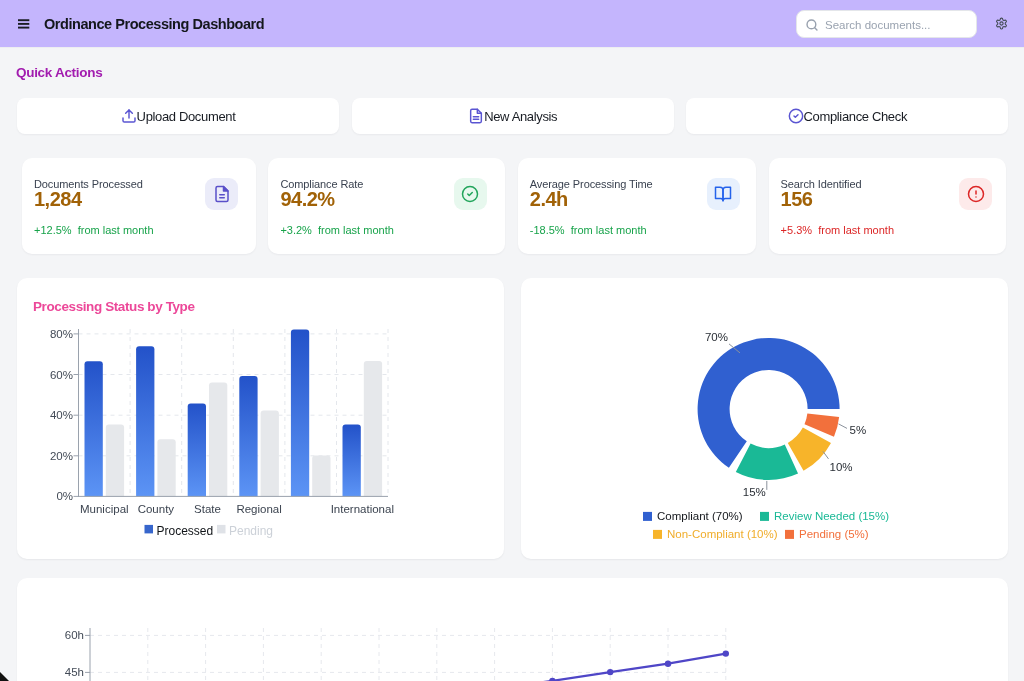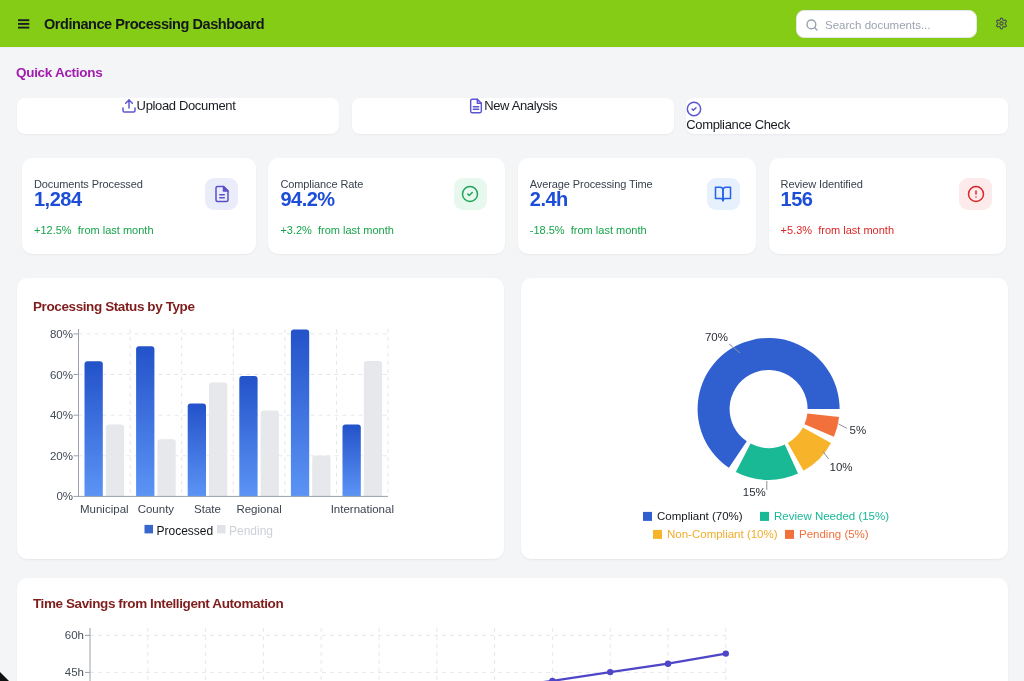--- a/index.html
+++ b/index.html
@@ -1,31 +1,31 @@
 <!DOCTYPE html>
 <html><head>
 <meta charset="utf-8">
 <style>
 * { margin:0; padding:0; box-sizing:border-box; }
 html,body { width:1024px; height:681px; overflow:hidden; }
 body { font-family:"Liberation Sans", sans-serif; background:#f4f5f7; position:relative; }
 .abs { position:absolute; }
 .card { position:absolute; background:#fff; border-radius:10px; box-shadow:0 1px 2px rgba(15,23,42,.06); }
-.header { position:absolute; left:0; top:0; width:1024px; height:48px; background:#84cc16; border-bottom:1px solid #edeef1; }
+.header { position:absolute; left:0; top:0; width:1024px; height:48px; background:#c4b5fd; border-bottom:1px solid #edeef1; }
 .title { position:absolute; left:44px; top:0; line-height:48px; font-size:14.5px; font-weight:bold; color:#14171c; letter-spacing:-0.45px; }
 .search { position:absolute; left:796px; top:10px; width:181px; height:28px; border:1px solid #e4e6ea; border-radius:8px; background:#fff; }
 .search span { position:absolute; left:28px; top:7.5px; font-size:11.5px; color:#9aa3b0; }
 .qa-label { position:absolute; left:16px; top:65px; font-size:13.5px; font-weight:bold; color:#a21caf; letter-spacing:-0.3px; }
-.qbtn { position:absolute; top:98px; height:36px; background:#fff; border-radius:8px; box-shadow:0 1px 2px rgba(15,23,42,.05); display:flex; justify-content:center; font-size:13px; font-weight:500; color:#181c23; letter-spacing:-0.35px; }
+.qbtn { position:absolute; top:98px; height:36px; background:#fff; border-radius:8px; box-shadow:0 1px 2px rgba(15,23,42,.05); display:flex; align-items:center; justify-content:center; font-size:13px; font-weight:500; color:#181c23; letter-spacing:-0.35px; }
 .stat { position:absolute; top:158px; height:96px; background:#fff; border-radius:10px; box-shadow:0 1px 2px rgba(15,23,42,.05); }
 .stat .lbl { position:absolute; left:12px; top:20px; line-height:13px; font-size:11px; letter-spacing:-0.1px; color:#3a4250; }
-.stat .val { position:absolute; left:12px; top:31px; line-height:20px; font-size:20px; font-weight:bold; color:#1d4ed8; letter-spacing:-0.5px; }
+.stat .val { position:absolute; left:12px; top:31px; line-height:20px; font-size:20px; font-weight:bold; color:#a16207; letter-spacing:-0.5px; }
 .stat .delta { position:absolute; left:12px; top:65.5px; line-height:13px; font-size:11px; }
 .ibox { position:absolute; top:20px; width:33px; height:32px; border-radius:9px; display:flex; align-items:center; justify-content:center; }
-.ctitle { position:absolute; font-size:13.5px; font-weight:bold; color:#7f1d1d; letter-spacing:-0.4px; }
+.ctitle { position:absolute; font-size:13.5px; font-weight:bold; color:#ec4899; letter-spacing:-0.4px; }
 .green { color:#17a34a; }
 .red { color:#dc2626; }
 </style>
 </head>
 <body>
 <div class="header">
   <svg class="abs" style="left:17.5px;top:19px" width="12" height="10" viewBox="0 0 12 10">
     <g stroke="#1a1d23" stroke-width="1.9">
       <line x1="0" y1="1.2" x2="11.3" y2="1.2"></line>
         <line x1="0" y1="4.9" x2="11.3" y2="4.9"></line>
@@ -58,21 +58,21 @@
 </div>
 <div class="qbtn" style="left:351.7px;width:322px;">
   <svg width="16" height="16" viewBox="0 0 24 24" fill="none" stroke="#5a55d2" stroke-width="2.2" stroke-linecap="round" stroke-linejoin="round">
       <path d="M14 2H6a2 2 0 0 0-2 2v16a2 2 0 0 0 2 2h12a2 2 0 0 0 2-2V8z"></path>
       <polyline points="14 2 14 8 20 8"></polyline>
       <line x1="16" y1="13" x2="8" y2="13"></line>
       <line x1="16" y1="17" x2="8" y2="17"></line>
     </svg>
   <span>New Analysis</span>
 </div>
-<div class="qbtn" style="left:686.3px;width:322px;flex-direction:column;">
+<div class="qbtn" style="left:686.3px;width:322px;">
   <svg width="16" height="16" viewBox="0 0 24 24" fill="none" stroke="#5a55d2" stroke-width="2.2" stroke-linecap="round" stroke-linejoin="round">
       <circle cx="12" cy="12" r="10"></circle>
       <path d="m9 12 2 2 4-4"></path>
     </svg>
   <span>Compliance Check</span>
 </div>
 
 <div class="stat" style="left:22px;width:234px;">
   <div class="lbl">Documents Processed</div>
   <div class="val">1,284</div>
@@ -102,21 +102,21 @@
   <div class="val">2.4h</div>
   <div class="delta green">-18.5%&nbsp; from last month</div>
   <div class="ibox" style="left:188.8px;background:#e7f0fd;">
     <svg width="18" height="18" viewBox="0 0 24 24" fill="none" stroke="#2563eb" stroke-width="2" stroke-linecap="round" stroke-linejoin="round">
         <path d="M2 3h6a4 4 0 0 1 4 4v14a3 3 0 0 0-3-3H2z"></path>
         <path d="M22 3h-6a4 4 0 0 0-4 4v14a3 3 0 0 1 3-3h7z"></path>
       </svg>
   </div>
 </div>
 <div class="stat" style="left:768.6px;width:237.7px;">
-  <div class="lbl">Review Identified</div>
+  <div class="lbl">Search Identified</div>
   <div class="val">156</div>
   <div class="delta red">+5.3%&nbsp; from last month</div>
   <div class="ibox" style="left:190.7px;background:#fdeaea;">
     <svg width="18" height="18" viewBox="0 0 24 24" fill="none" stroke="#dc2626" stroke-width="2" stroke-linecap="round" stroke-linejoin="round">
         <circle cx="12" cy="12" r="10"></circle>
         <line x1="12" y1="8" x2="12" y2="12"></line>
         <line x1="12" y1="16" x2="12.01" y2="16"></line>
       </svg>
   </div>
 </div>
@@ -211,21 +211,20 @@
       <text x="253" y="242.4" fill="#1ab996">Review Needed (15%)</text>
       <rect x="132" y="251.9" width="9" height="9" fill="#f7b42a"></rect>
       <text x="146" y="260.4" fill="#f0ad2a">Non-Compliant (10%)</text>
       <rect x="264" y="251.9" width="9" height="9" fill="#f2703c"></rect>
       <text x="278" y="260.4" fill="#f2703c">Pending (5%)</text>
     </g>
   </svg>
 </div>
 
 <div class="card" style="left:17px;top:577.6px;width:991px;height:160px;border-radius:10px 10px 0 0;">
-  <div class="ctitle" style="left:16px;top:18px;">Time Savings from Intelligent Automation</div>
   <svg width="991" height="120" viewBox="0 0 991 120" style="position:absolute;left:0;top:42px;">
 
     <g stroke="#e6e8ed" stroke-width="1" stroke-dasharray="4 4">
       <line x1="73" y1="15.4" x2="709" y2="15.4"></line>
       <line x1="73" y1="52.4" x2="709" y2="52.4"></line>
       <line x1="130.8" y1="8" x2="130.8" y2="104"></line>
       <line x1="188.6" y1="8" x2="188.6" y2="104"></line>
       <line x1="246.4" y1="8" x2="246.4" y2="104"></line>
       <line x1="304.2" y1="8" x2="304.2" y2="104"></line>
       <line x1="362" y1="8" x2="362" y2="104"></line>

